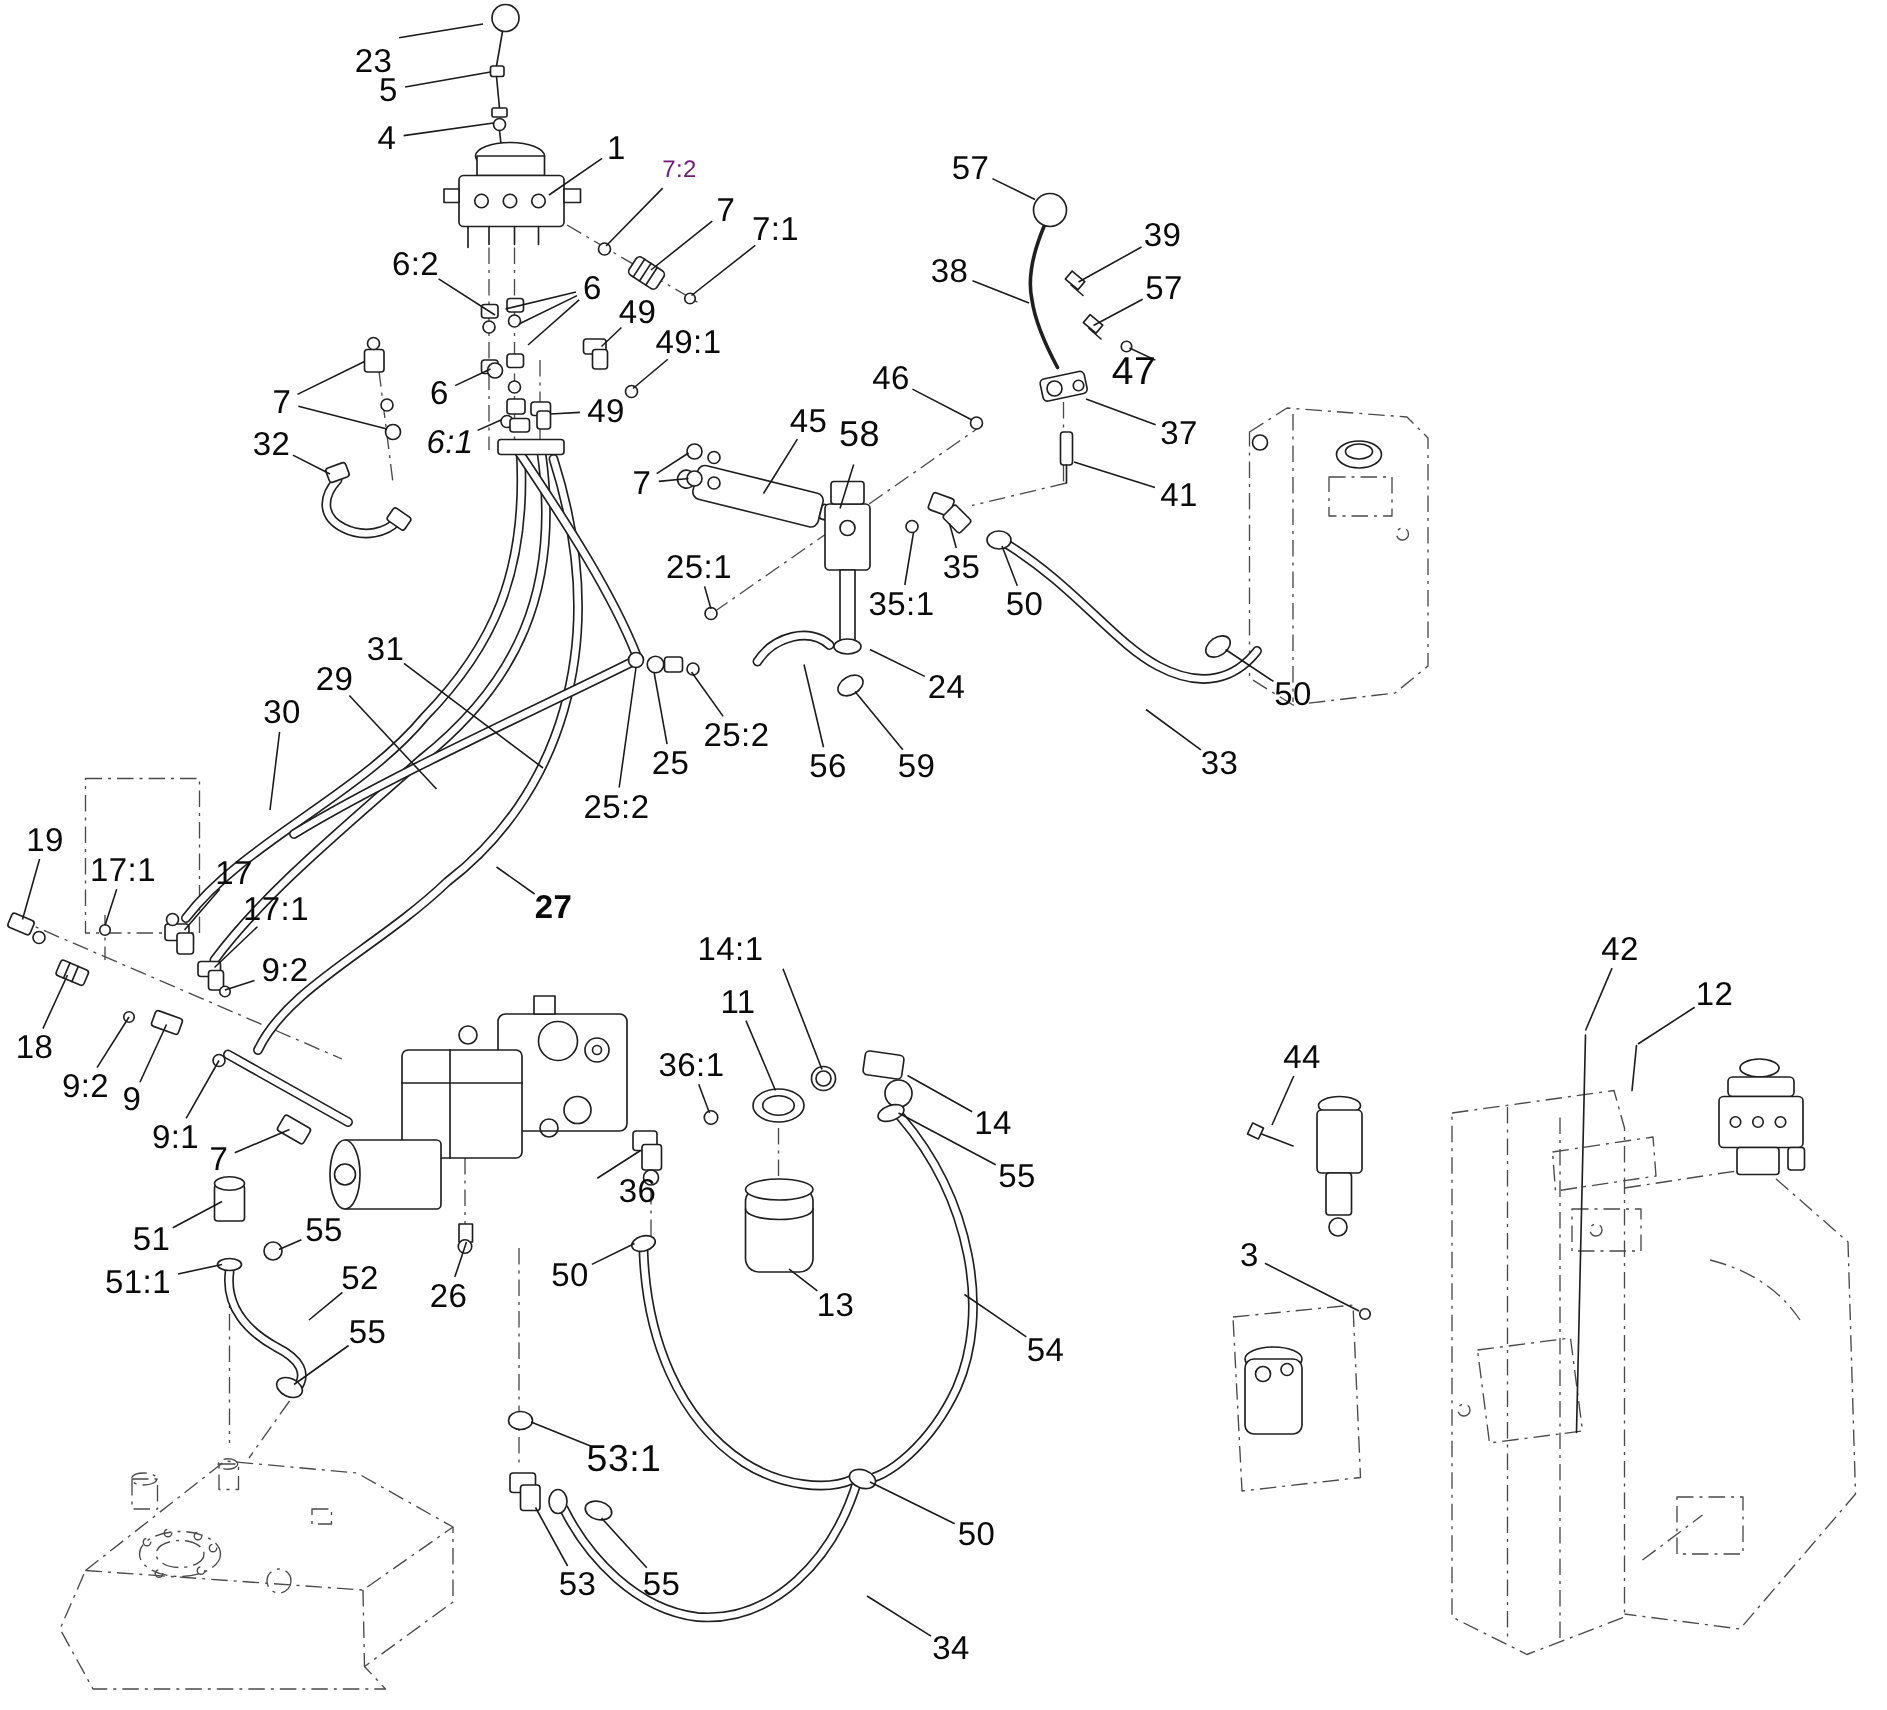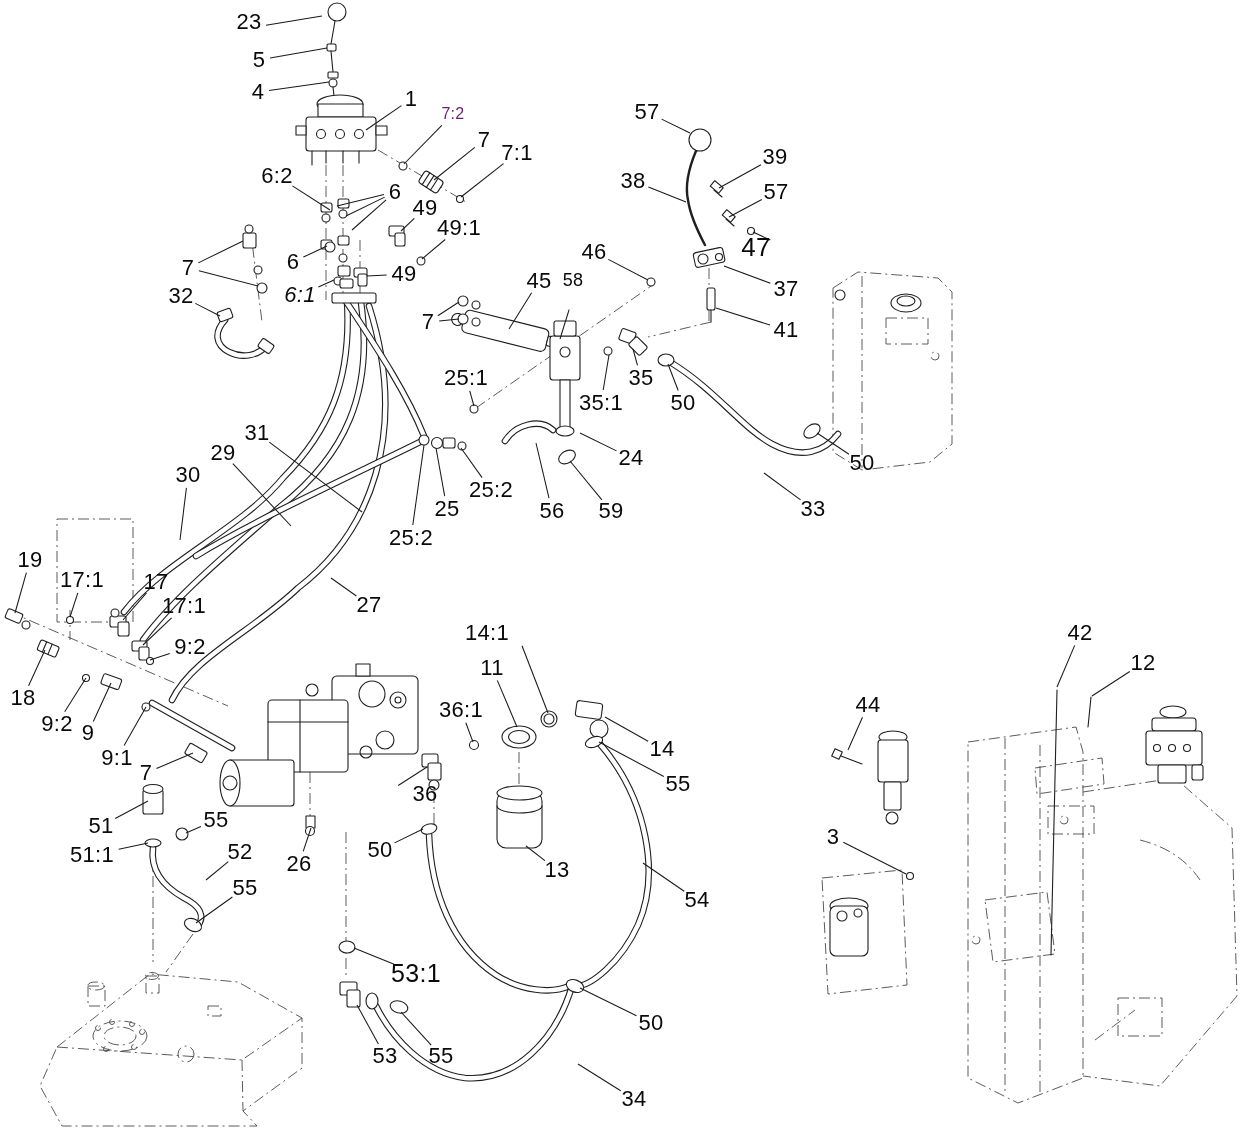--- a/index.html
+++ b/index.html
@@ -447,21 +447,21 @@
       <line x1="232.4" y1="897.0" x2="196" y2="923"></line>
       <line x1="684.2" y1="891.2" x2="643" y2="863"></line>
       <line x1="394.1" y1="964.2" x2="354" y2="948"></line>
       <line x1="636.5" y1="1015.8" x2="580" y2="988"></line>
       <line x1="378.4" y1="1044.0" x2="357" y2="1005"></line>
       <line x1="431.2" y1="1045.2" x2="401" y2="1012"></line>
       <line x1="620.7" y1="1090.7" x2="578" y2="1064"></line>
     </svg>
 
   <div class="layer" style="width:1258px;height:1140px;" id="callout-layer">
-      <div class="callout" style="left: 249px; top: 22px; font-size: 22px; color: rgb(10, 10, 10);">23</div>
+      <div class="callout" style="left: 249px; top: 41px; font-size: 22px; color: rgb(10, 10, 10);">23</div>
       <div class="callout" style="left: 259px; top: 60px; font-size: 22px; color: rgb(10, 10, 10);">5</div>
       <div class="callout" style="left: 258px; top: 92px; font-size: 22px; color: rgb(10, 10, 10);">4</div>
       <div class="callout" style="left: 411px; top: 99px; font-size: 22px; color: rgb(10, 10, 10);">1</div>
       <div class="callout" style="left: 647px; top: 112px; font-size: 22px; color: rgb(10, 10, 10);">57</div>
       <div class="callout" style="left: 453px; top: 114px; font-size: 16px; color: #701a75;">7:2</div>
       <div class="callout" style="left: 484px; top: 140px; font-size: 22px; color: rgb(10, 10, 10);">7</div>
       <div class="callout" style="left: 517px; top: 153px; font-size: 22px; color: rgb(10, 10, 10);">7:1</div>
       <div class="callout" style="left: 775px; top: 157px; font-size: 22px; color: rgb(10, 10, 10);">39</div>
       <div class="callout" style="left: 277px; top: 176px; font-size: 22px; color: rgb(10, 10, 10);">6:2</div>
       <div class="callout" style="left: 633px; top: 181px; font-size: 22px; color: rgb(10, 10, 10);">38</div>
@@ -471,42 +471,42 @@
       <div class="callout" style="left: 459px; top: 228px; font-size: 22px; color: rgb(10, 10, 10);">49:1</div>
       <div class="callout" style="left: 756px; top: 247px; font-size: 26px; color: rgb(10, 10, 10);">47</div>
       <div class="callout" style="left: 594px; top: 252px; font-size: 22px; color: rgb(10, 10, 10);">46</div>
       <div class="callout" style="left: 293px; top: 262px; font-size: 22px; color: rgb(10, 10, 10);">6</div>
       <div class="callout" style="left: 188px; top: 268px; font-size: 22px; color: rgb(10, 10, 10);">7</div>
       <div class="callout" style="left: 404px; top: 274px; font-size: 22px; color: rgb(10, 10, 10);">49</div>
       <div class="callout" style="left: 539px; top: 281px; font-size: 22px; color: rgb(10, 10, 10);">45</div>
       <div class="callout" style="left: 786px; top: 289px; font-size: 22px; color: rgb(10, 10, 10);">37</div>
       <div class="callout" style="left: 300px; top: 295px; font-size: 22px; color: rgb(10, 10, 10); font-style: italic;">6:1</div>
       <div class="callout" style="left: 181px; top: 296px; font-size: 22px; color: rgb(10, 10, 10);">32</div>
-      <div class="callout" style="left: 573px; top: 280px; font-size: 18px; color: rgb(10, 10, 10);">58</div>
+      <div class="callout" style="left: 573px; top: 290px; font-size: 24px; color: rgb(10, 10, 10);">58</div>
       <div class="callout" style="left: 428px; top: 322px; font-size: 22px; color: rgb(10, 10, 10);">7</div>
       <div class="callout" style="left: 786px; top: 330px; font-size: 22px; color: rgb(10, 10, 10);">41</div>
       <div class="callout" style="left: 641px; top: 378px; font-size: 22px; color: rgb(10, 10, 10);">35</div>
       <div class="callout" style="left: 466px; top: 378px; font-size: 22px; color: rgb(10, 10, 10);">25:1</div>
       <div class="callout" style="left: 601px; top: 403px; font-size: 22px; color: rgb(10, 10, 10);">35:1</div>
       <div class="callout" style="left: 683px; top: 403px; font-size: 22px; color: rgb(10, 10, 10);">50</div>
       <div class="callout" style="left: 257px; top: 433px; font-size: 22px; color: rgb(10, 10, 10);">31</div>
       <div class="callout" style="left: 223px; top: 453px; font-size: 22px; color: rgb(10, 10, 10);">29</div>
       <div class="callout" style="left: 631px; top: 458px; font-size: 22px; color: rgb(10, 10, 10);">24</div>
       <div class="callout" style="left: 862px; top: 463px; font-size: 22px; color: rgb(10, 10, 10);">50</div>
       <div class="callout" style="left: 188px; top: 475px; font-size: 22px; color: rgb(10, 10, 10);">30</div>
       <div class="callout" style="left: 491px; top: 490px; font-size: 22px; color: rgb(10, 10, 10);">25:2</div>
       <div class="callout" style="left: 447px; top: 509px; font-size: 22px; color: rgb(10, 10, 10);">25</div>
       <div class="callout" style="left: 813px; top: 509px; font-size: 22px; color: rgb(10, 10, 10);">33</div>
       <div class="callout" style="left: 552px; top: 511px; font-size: 22px; color: rgb(10, 10, 10);">56</div>
       <div class="callout" style="left: 611px; top: 511px; font-size: 22px; color: rgb(10, 10, 10);">59</div>
       <div class="callout" style="left: 411px; top: 538px; font-size: 22px; color: rgb(10, 10, 10);">25:2</div>
       <div class="callout" style="left: 30px; top: 560px; font-size: 22px; color: rgb(10, 10, 10);">19</div>
       <div class="callout" style="left: 82px; top: 580px; font-size: 22px; color: rgb(10, 10, 10);">17:1</div>
       <div class="callout" style="left: 156px; top: 582px; font-size: 22px; color: rgb(10, 10, 10);">17</div>
-      <div class="callout" style="left: 369px; top: 605px; font-size: 22px; color: rgb(10, 10, 10);">27</div>
+      <div class="callout" style="left: 369px; top: 605px; font-size: 22px; color: rgb(10, 10, 10); font-weight: bold;">27</div>
       <div class="callout" style="left: 184px; top: 606px; font-size: 22px; color: rgb(10, 10, 10);">17:1</div>
       <div class="callout" style="left: 1080px; top: 633px; font-size: 22px; color: rgb(10, 10, 10);">42</div>
       <div class="callout" style="left: 487px; top: 633px; font-size: 22px; color: rgb(10, 10, 10);">14:1</div>
       <div class="callout" style="left: 190px; top: 647px; font-size: 22px; color: rgb(10, 10, 10);">9:2</div>
       <div class="callout" style="left: 1143px; top: 663px; font-size: 22px; color: rgb(10, 10, 10);">12</div>
       <div class="callout" style="left: 492px; top: 668px; font-size: 22px; color: rgb(10, 10, 10);">11</div>
       <div class="callout" style="left: 23px; top: 698px; font-size: 22px; color: rgb(10, 10, 10);">18</div>
       <div class="callout" style="left: 868px; top: 705px; font-size: 22px; color: rgb(10, 10, 10);">44</div>
       <div class="callout" style="left: 461px; top: 710px; font-size: 22px; color: rgb(10, 10, 10);">36:1</div>
       <div class="callout" style="left: 57px; top: 724px; font-size: 22px; color: rgb(10, 10, 10);">9:2</div>

